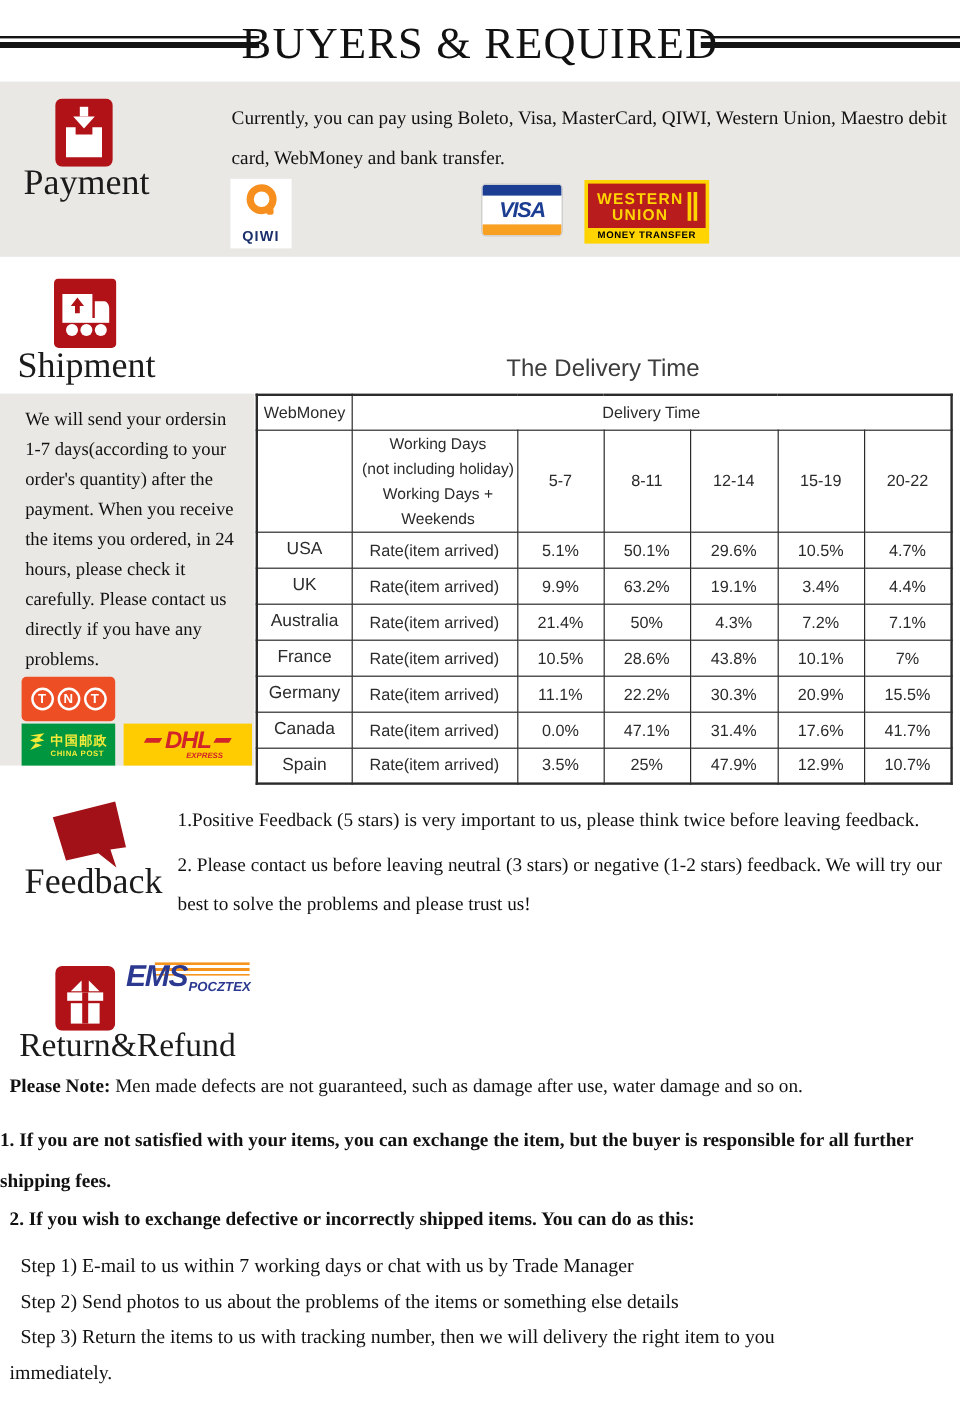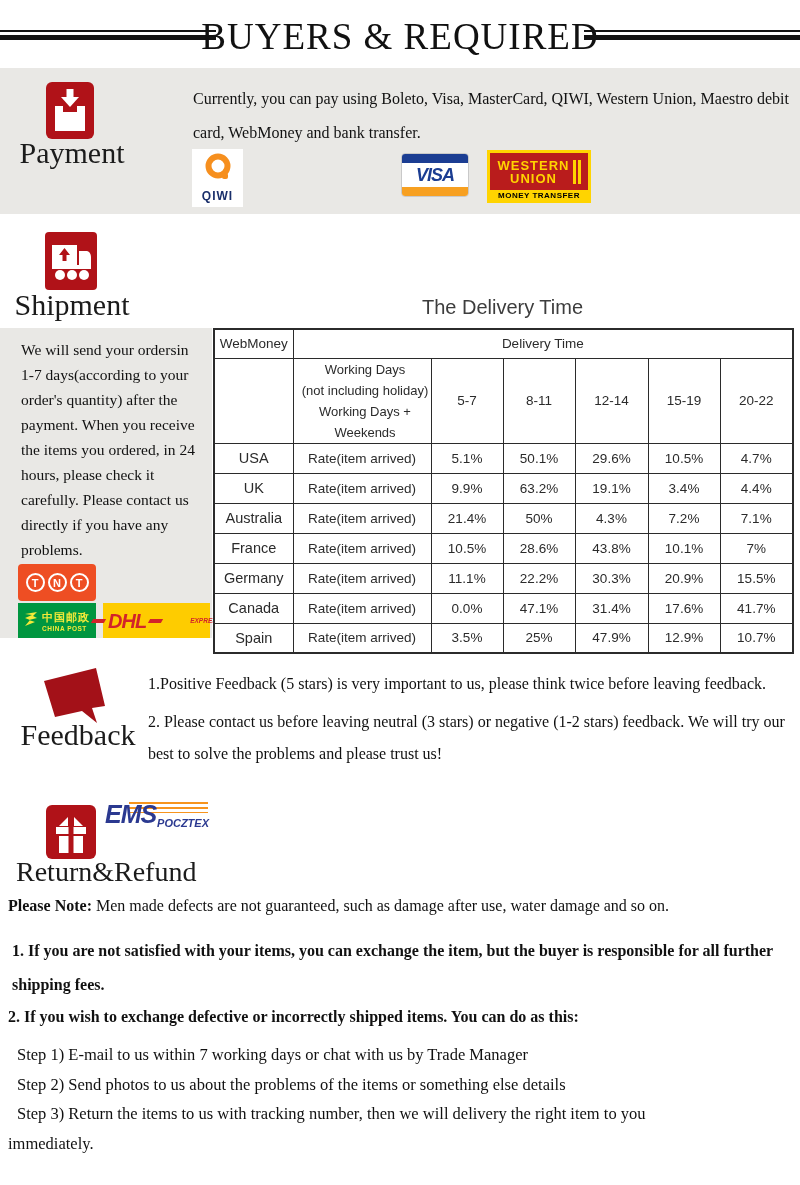--- a/index.html
+++ b/index.html
@@ -64,21 +64,21 @@
     color:#fff; font-family:"Liberation Sans", sans-serif; font-weight:bold; font-size:11px; font-style:normal; }
   .ems { background:#fff; position:relative; overflow:hidden; }
   .ems-stripes { position:absolute; left:28px; right:3px; top:4px; height:11px;
     background:repeating-linear-gradient(#f7941d 0 2px, transparent 2px 5px); }
   .ems-word { position:absolute; left:4px; top:2px; font-family:"Liberation Sans", sans-serif; font-weight:bold; font-style:italic; font-size:25px; color:#2b3990; letter-spacing:-1px; }
   .ems-sub { position:absolute; right:2px; bottom:6px; font-family:"Liberation Sans", sans-serif; font-weight:bold; font-style:italic; font-size:11px; color:#2b3990; }
   .cpost { background:#009640; display:flex; align-items:center; justify-content:center; gap:4px; }
   .cpost-txt { color:#f4ea39; font-family:"Liberation Sans", sans-serif; font-weight:bold; }
   .cpost-cn { font-size:11px; letter-spacing:1px; }
   .cpost-en { font-size:6.5px; letter-spacing:.5px; }
-  .dhl { background:#fecc00; display:flex; flex-direction:row; align-items:center; justify-content:center; }
+  .dhl { background:#fecc00; display:flex; flex-direction:column; align-items:center; justify-content:center; }
   .dhl-row { display:flex; align-items:center; gap:3px; }
   .dhl-dash { width:13px; height:4px; background:#d2232a; transform:skewX(-30deg); }
   .dhl-word { font-family:"Liberation Sans", sans-serif; font-weight:bold; font-style:italic; font-size:20px; color:#d2232a; letter-spacing:-1px; line-height:20px; }
   .dhl-sub { font-family:"Liberation Sans", sans-serif; font-weight:bold; font-style:italic; font-size:6.5px; color:#d2232a; margin-left:28px; }
 
   
   .fb-text { font-size:16px; line-height:32px; color:#111; }
   .note-text { font-size:16px; color:#111; }
   .bold { font-weight:bold; }
   .step { text-indent:9px; }
@@ -300,21 +300,21 @@
       <rect x="13" y="31" width="24" height="17" fill="#fff"></rect>
       <rect x="22.5" y="22" width="5" height="26" fill="#b01218"></rect>
     </svg>
   </span>
   <div class="abs section-label" style="left:16px; top:856px; width:190px; text-align:left; font-size:28px;">Return&amp;Refund</div>
 
   <div class="abs note-text" style="left:8px; top:897px; width:784px;">
     <span class="bold">Please Note:</span><span> Men made defects are not guaranteed, such as damage after use, water damage and so on.</span>
   </div>
 
-  <div class="abs note-text bold" style="left:12px; top:934px; width:772px; line-height:34px;">1. If you are not satisfied with your items, you can exchange the item, but the buyer is responsible for all further shipping fees.</div>
+  <div class="abs note-text bold" style="left:0; top:934px; width:772px; line-height:34px;">1. If you are not satisfied with your items, you can exchange the item, but the buyer is responsible for all further shipping fees.</div>
 
   <div class="abs note-text bold" style="left:8px; top:1008px; width:784px;">2. If you wish to exchange defective or incorrectly shipped items. You can do as this:</div>
 
   <div class="abs note-text" style="left:8px; top:1040px; width:712px; line-height:29.5px; font-size:16.5px;">
     <div class="step">Step 1) E-mail to us within 7 working days or chat with us by Trade Manager</div>
     <div class="step">Step 2) Send photos to us about the problems of the items or something else details</div>
     <div class="step">Step 3) Return the items to us with tracking number, then we will delivery the right item to you immediately.</div>
   </div>
 
 </div>

